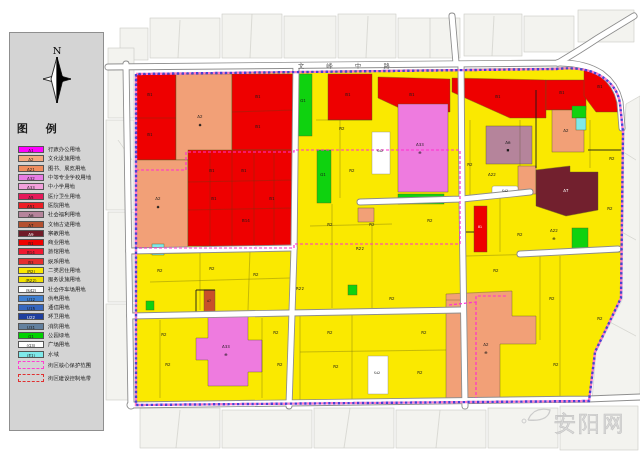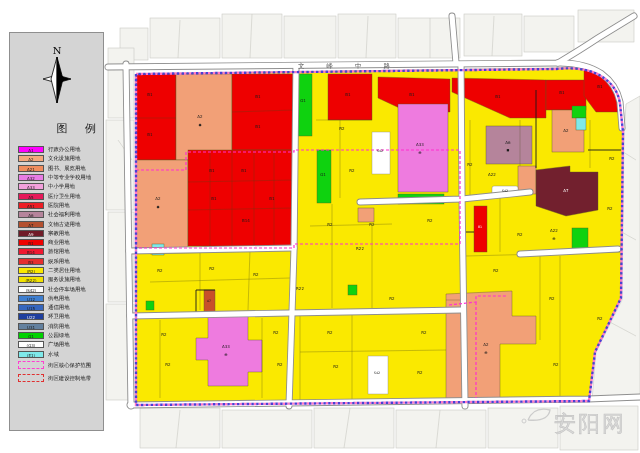--- a/index.html
+++ b/index.html
@@ -3,21 +3,21 @@
 <meta charset="utf-8">
 <style>
   html,body{margin:0;padding:0;background:#ffffff;}
   #stage{position:relative;width:640px;height:453px;background:#ffffff;overflow:hidden;
          font-family:"DejaVu Sans",sans-serif;}
   #mapsvg{position:absolute;left:0;top:0;}
   
   #legend-panel{position:absolute;left:9px;top:32px;width:95px;height:399px;
     background:#d4d4d4;border:1px solid #8f8f8f;box-sizing:border-box;}
   #compass{display:block;margin:10px auto 0 auto;}
-  #legend-title{text-align:right;font-size:11px;font-weight:normal;color:#1a1a1a;
+  #legend-title{text-align:left;font-size:11px;font-weight:bold;color:#1a1a1a;
     letter-spacing:7px;margin-top:14px;text-indent:7px;}
   #legend-list{margin-top:9px;padding-left:8px;}
   .lrow{display:flex;align-items:center;height:9.3px;}
   .sw{display:inline-block;width:26px;height:7px;border:0.5px solid #555;
     font-size:4px;line-height:7px;text-align:center;color:#1a1a1a;box-sizing:border-box;
     flex:0 0 26px;overflow:hidden;}
   .ltxt{font-size:5.4px;color:#111;margin-left:4px;white-space:nowrap;}
   .brow{display:flex;align-items:center;height:13px;}
   .bsw{display:inline-block;width:26px;height:8px;box-sizing:border-box;flex:0 0 26px;
     background:#d4d4d4;}

